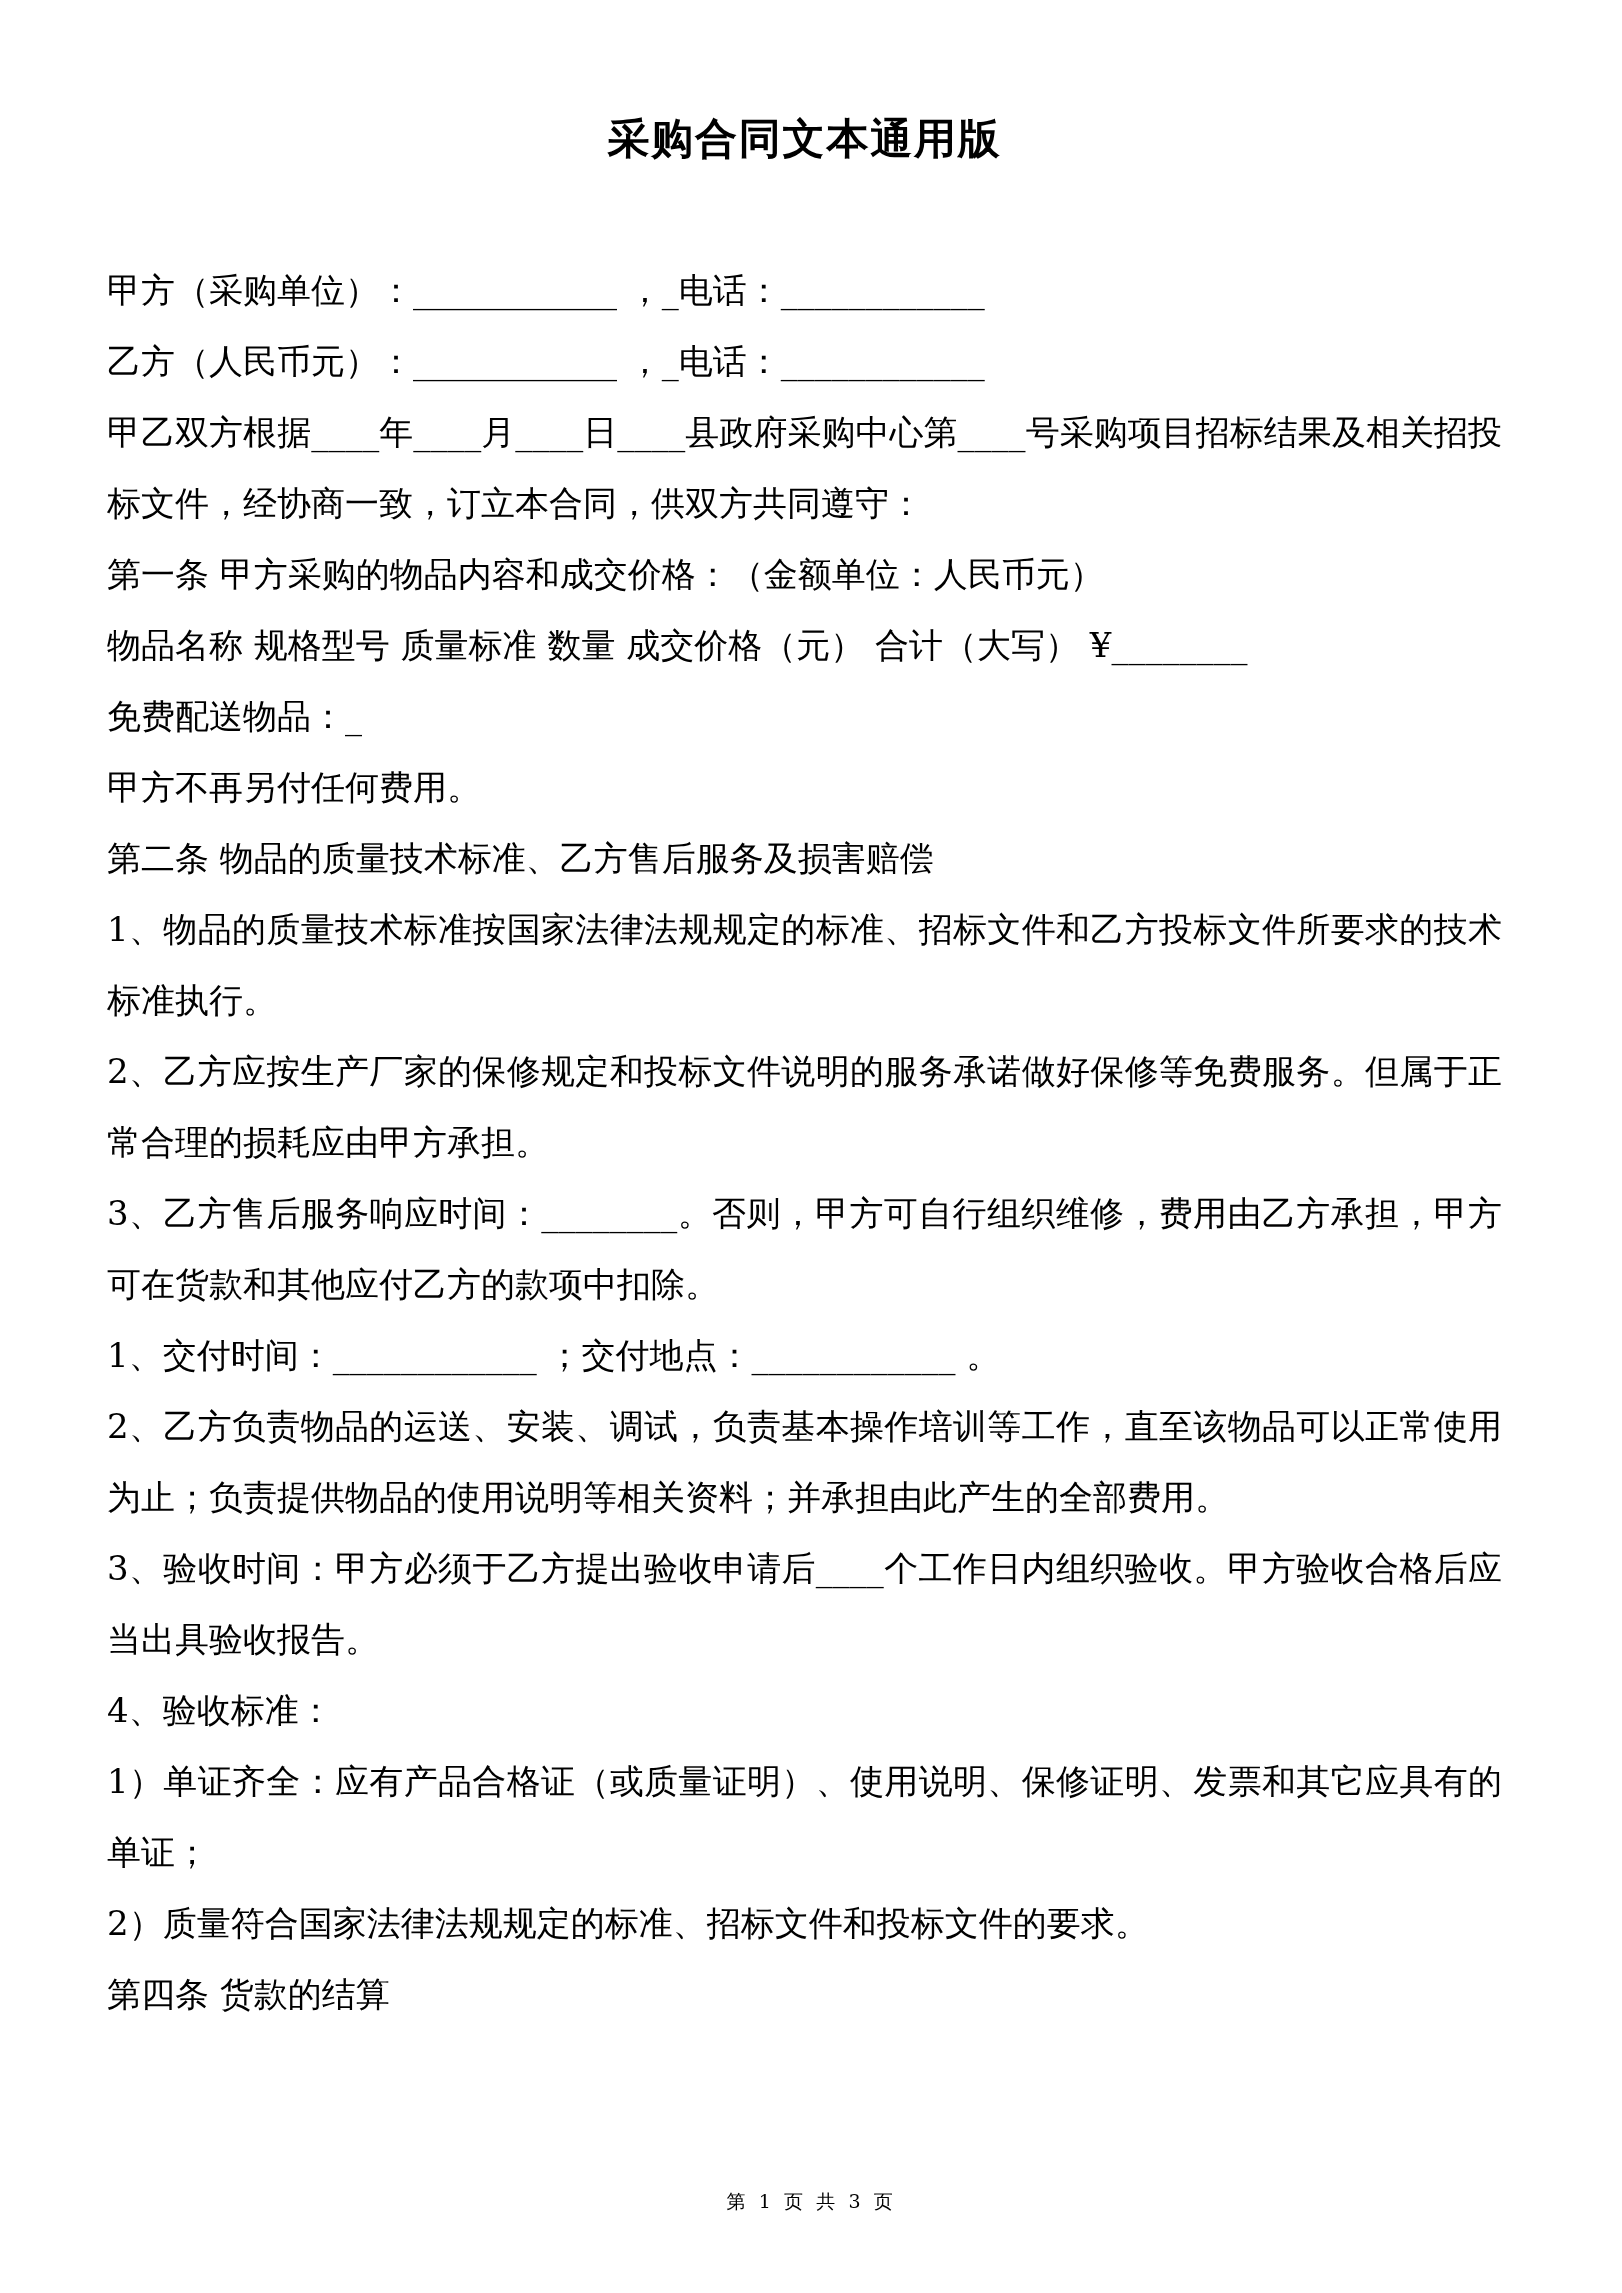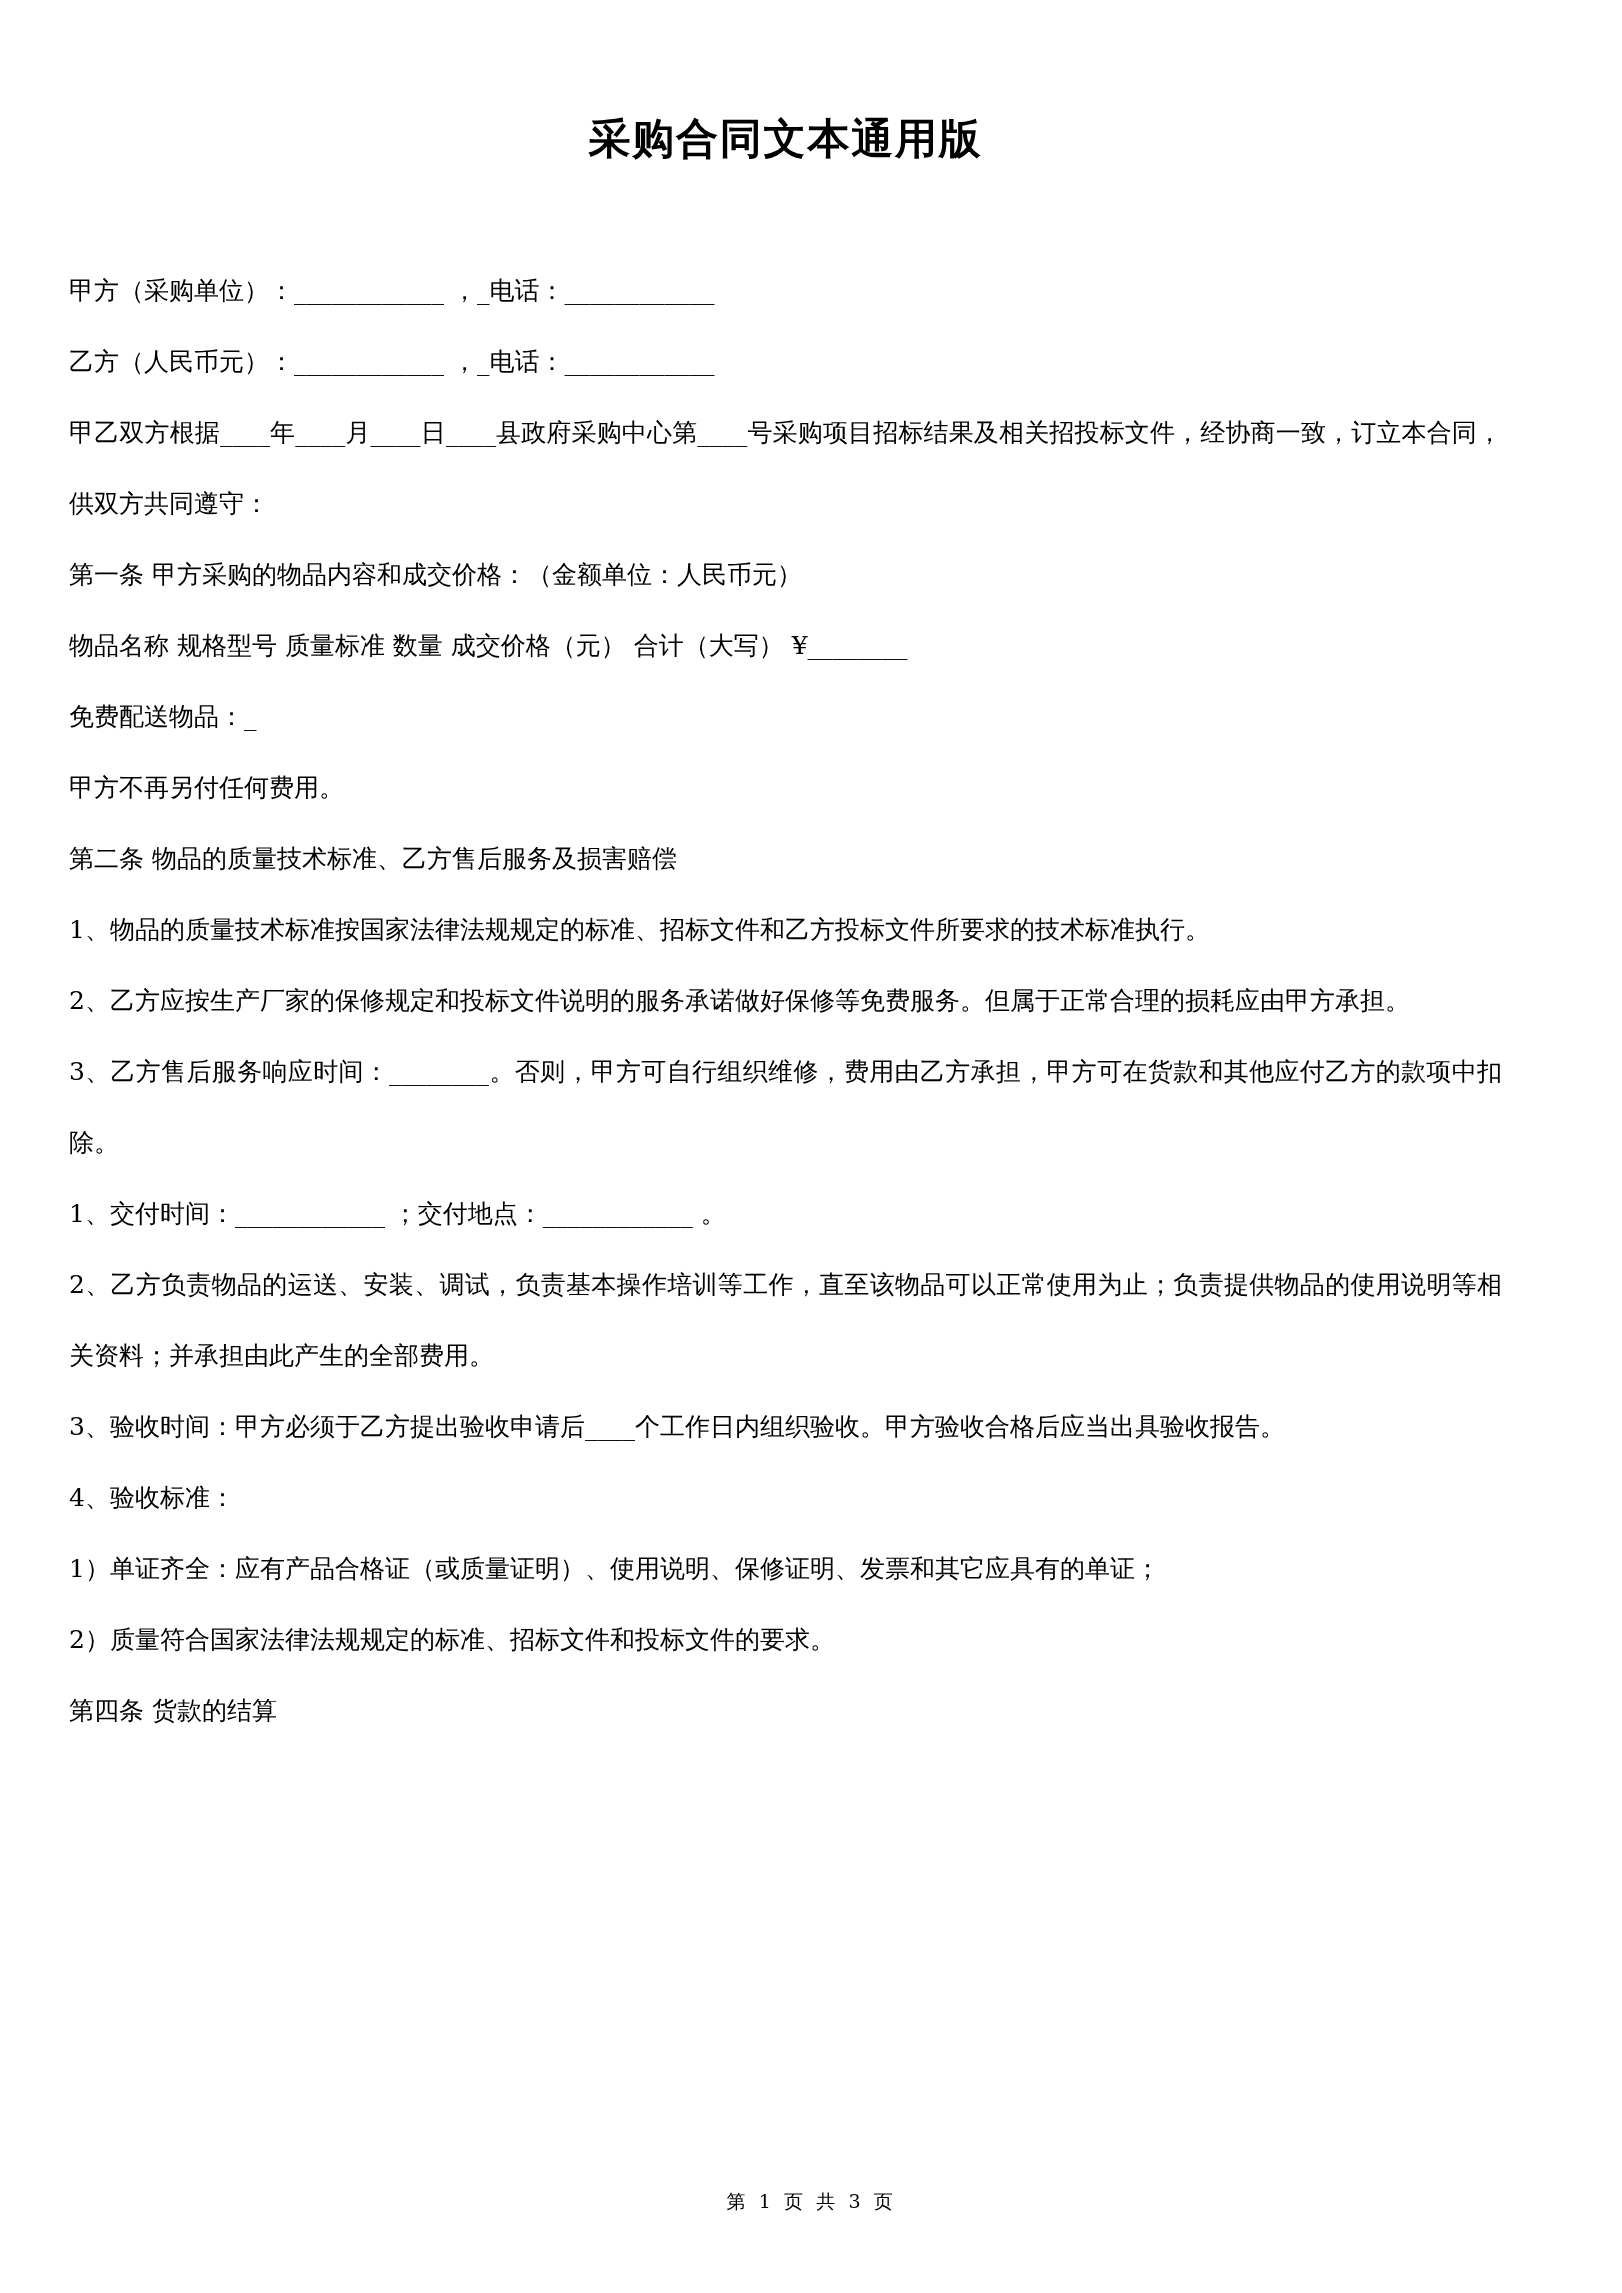--- a/index.html
+++ b/index.html
@@ -6,35 +6,35 @@
     margin: 0;
     padding: 0;
     background: #ffffff;
   }
   .page {
     position: relative;
     width: 1623px;
     height: 2294px;
     background: #ffffff;
     box-sizing: border-box;
-    padding: 107px 121px 0 69px;
+    padding: 107px 121px 0 107px;
     font-family: "DejaVu Serif", "Liberation Serif", serif;
     color: #000000;
     overflow: hidden;
   }
   .doc-title {
     text-align: center;
     font-size: 42px;
     font-weight: bold;
     line-height: 64px;
     margin: 0 0 84px 0;
     letter-spacing: 1.8px;
   }
   .doc-body {
-    font-size: 25px;
+    font-size: 34px;
     line-height: 71px;
   }
   .doc-body p {
     margin: 0;
     text-align: justify;
     word-break: break-all;
   }
   .page-footer {
     position: absolute;
     bottom: 79px;

